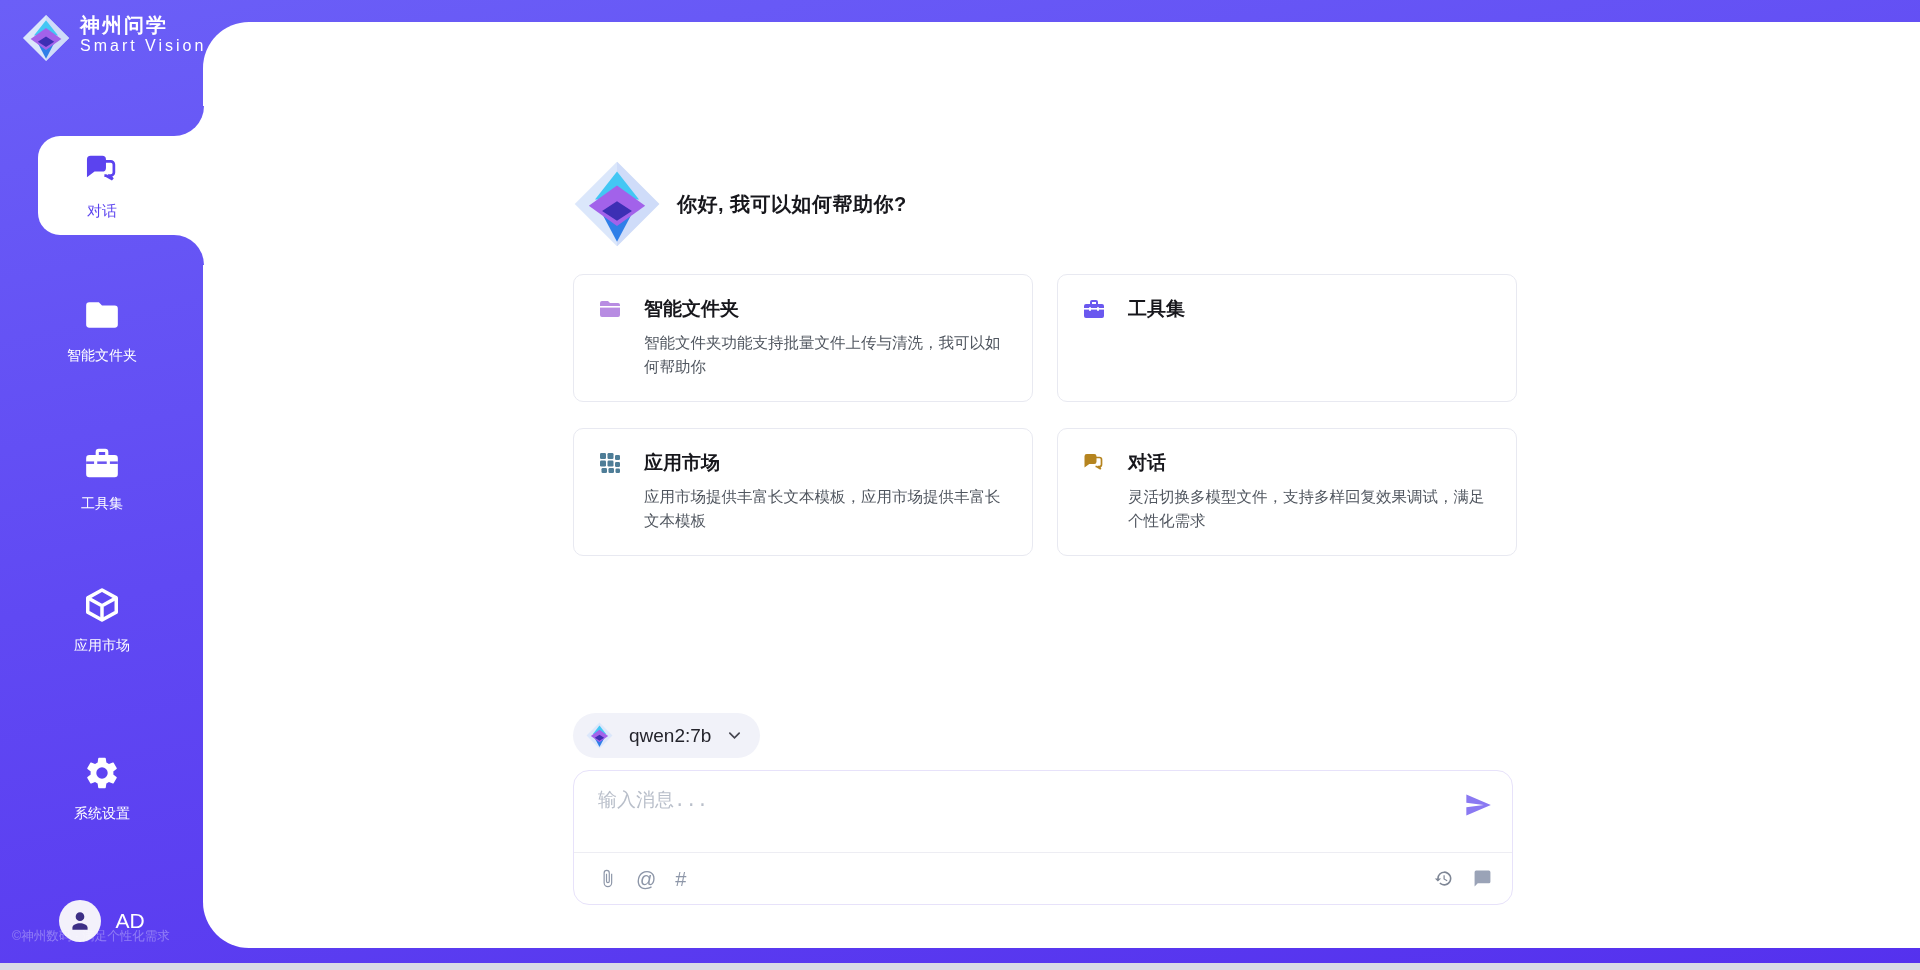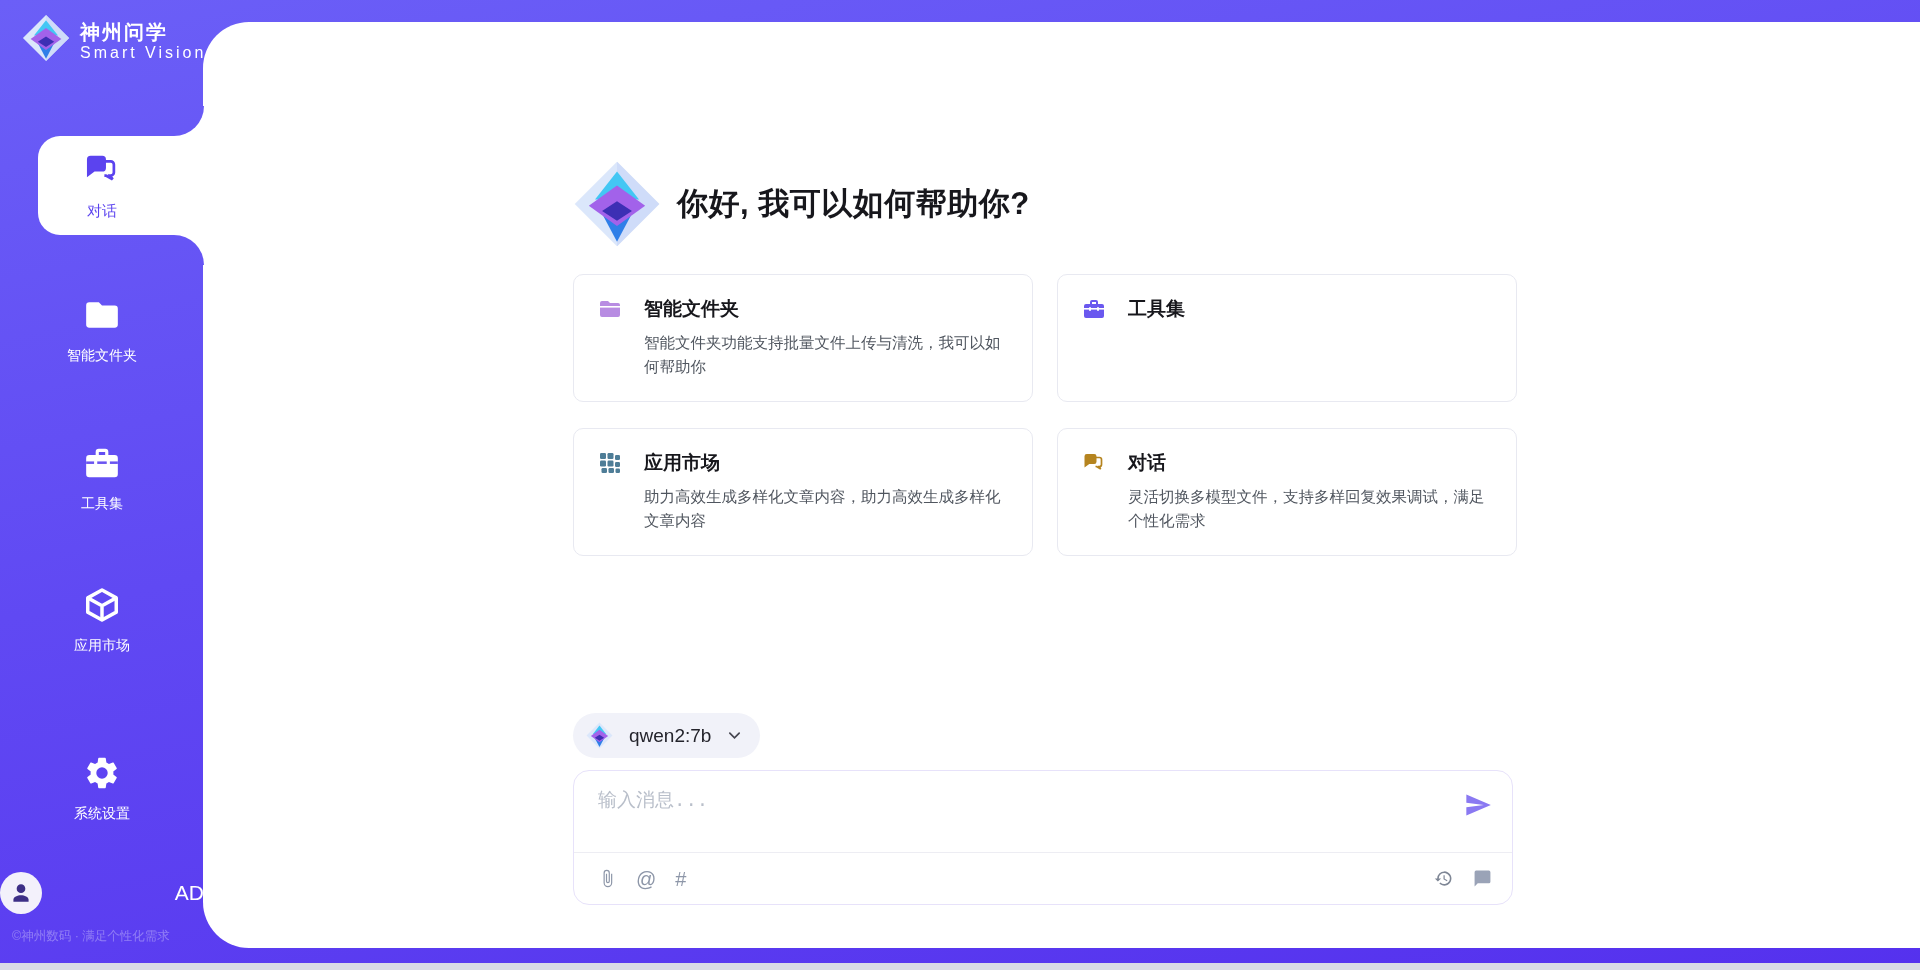--- a/index.html
+++ b/index.html
@@ -15,21 +15,21 @@
   }
   
   .main-panel{
     position:absolute;left:203px;top:22px;right:0;bottom:22px;
     background:#ffffff;border-radius:46px 0 0 46px;
   }
   .bottom-strip{
     position:absolute;left:0;right:0;bottom:0;height:7px;background:#d9dae6;
   }
   
-  .logo-row{position:absolute;left:22px;top:14px;display:flex;align-items:flex-end;gap:10px;z-index:5;}
+  .logo-row{position:absolute;left:22px;top:14px;display:flex;align-items:flex-start;gap:10px;z-index:5;}
   .logo-row svg{width:48px;height:48px;}
   .brand-name{color:#fff;font-size:20px;font-weight:bold;letter-spacing:2px;line-height:1.15;}
   .brand-sub{color:#fff;font-size:16px;letter-spacing:3px;}
   .active-tab{
     position:absolute;left:38px;top:136px;width:167px;height:99px;
     background:#fff;border-radius:22px 0 0 22px;z-index:2;
   }
   .fillet{position:absolute;width:30px;height:30px;background:#fff;z-index:2;}
   .fillet::after{content:"";position:absolute;inset:0;background:var(--grad);background-attachment:fixed;}
   .fillet.top{left:174px;top:106px;}
@@ -38,30 +38,30 @@
   .fillet.bottom::after{border-radius:0 100% 0 0;}
   .nav-item{position:absolute;left:0;width:204px;text-align:center;cursor:pointer;z-index:4;}
   .nav-item .nav-label{display:block;margin-top:9px;font-size:14px;color:#ffffff;}
   .nav-item.active .nav-label{color:#5b43ef;font-size:15px;}
   .nav-item svg{width:38px;height:38px;}
   .nav-chat{top:151px;}
   .nav-folder{top:296px;}
   .nav-tools{top:444px;}
   .nav-apps{top:586px;}
   .nav-settings{top:754px;}
-  .user-row{position:absolute;left:0;top:872px;width:204px;display:flex;align-items:center;justify-content:space-between;gap:14px;z-index:4;cursor:pointer;}
+  .user-row{position:absolute;left:0;top:900px;width:204px;display:flex;align-items:center;justify-content:center;gap:14px;z-index:4;cursor:pointer;}
   .avatar-circle{width:42px;height:42px;border-radius:50%;background:#f3f1fb;display:flex;align-items:center;justify-content:center;}
   .avatar-circle svg{width:26px;height:26px;}
   .user-name{color:#fff;font-size:21px;}
   .sidebar-footer{position:absolute;left:12px;top:928px;font-size:12.5px;color:rgba(255,255,255,0.32);white-space:nowrap;z-index:4;}
   
   .content-col{position:absolute;left:370px;top:0;width:944px;}
   .greeting{display:flex;align-items:center;gap:16px;margin-top:138px;}
   .greeting svg{width:88px;height:88px;}
-  .greeting-text{font-size:31px;font-weight:bold;color:#17171c;letter-spacing:0.5px;}
+  .greeting-text{font-size:20px;font-weight:bold;color:#17171c;letter-spacing:0.5px;}
   .cards-grid{display:grid;grid-template-columns:460px 460px;grid-column-gap:24px;grid-row-gap:26px;margin-top:26px;}
   .card{
     border:1px solid #e8e9f1;border-radius:10px;background:#fff;
     height:128px;padding:21px 24px;display:flex;gap:22px;cursor:pointer;
   }
   .card-icon{flex:0 0 24px;margin-top:1px;}
   .card-icon svg{width:24px;height:24px;}
   .card-title{font-size:19px;font-weight:bold;color:#17171c;}
   .card-desc{margin-top:9px;font-size:15.5px;line-height:1.55;color:#50565f;}
   .model-pill{
@@ -221,21 +221,21 @@
               <rect x="9.5" y="9.5" width="6" height="6" rx="1.2"></rect>
               <rect x="17" y="11" width="5" height="5" rx="1.2"></rect>
             <rect x="3.5" y="17" width="5.5" height="5" rx="1.2"></rect>
               <rect x="10.5" y="17" width="5.5" height="5" rx="1.2"></rect>
               <rect x="17.5" y="17.5" width="4.5" height="4.5" rx="1.2"></rect>
           </g>
         </svg>
       </span>
       <div>
         <div class="card-title">应用市场</div>
-        <div class="card-desc">助力高效生成多样化文章内容，助力高效生成多样化文章内容</div>
+        <div class="card-desc">应用市场提供丰富长文本模板，应用市场提供丰富长文本模板</div>
       </div>
     </div>
 
     <div class="card">
       <span class="card-icon">
         <svg viewBox="0 0 24 24">
           <path d="M10.5 6.5h7a2 2 0 0 1 2 2v5a2 2 0 0 1-2 2h-.4l1.6 2.4-4.2-2.4h-1" fill="none" stroke-width="1.7" stroke="#b5841f"></path>
           <path d="M2.5 5.3A2.3 2.3 0 0 1 4.8 3h7.4a2.3 2.3 0 0 1 2.3 2.3v5.4a2.3 2.3 0 0 1-2.3 2.3H7.3L2.5 16.5z" fill="#b5841f"></path>
         </svg>
       </span>

